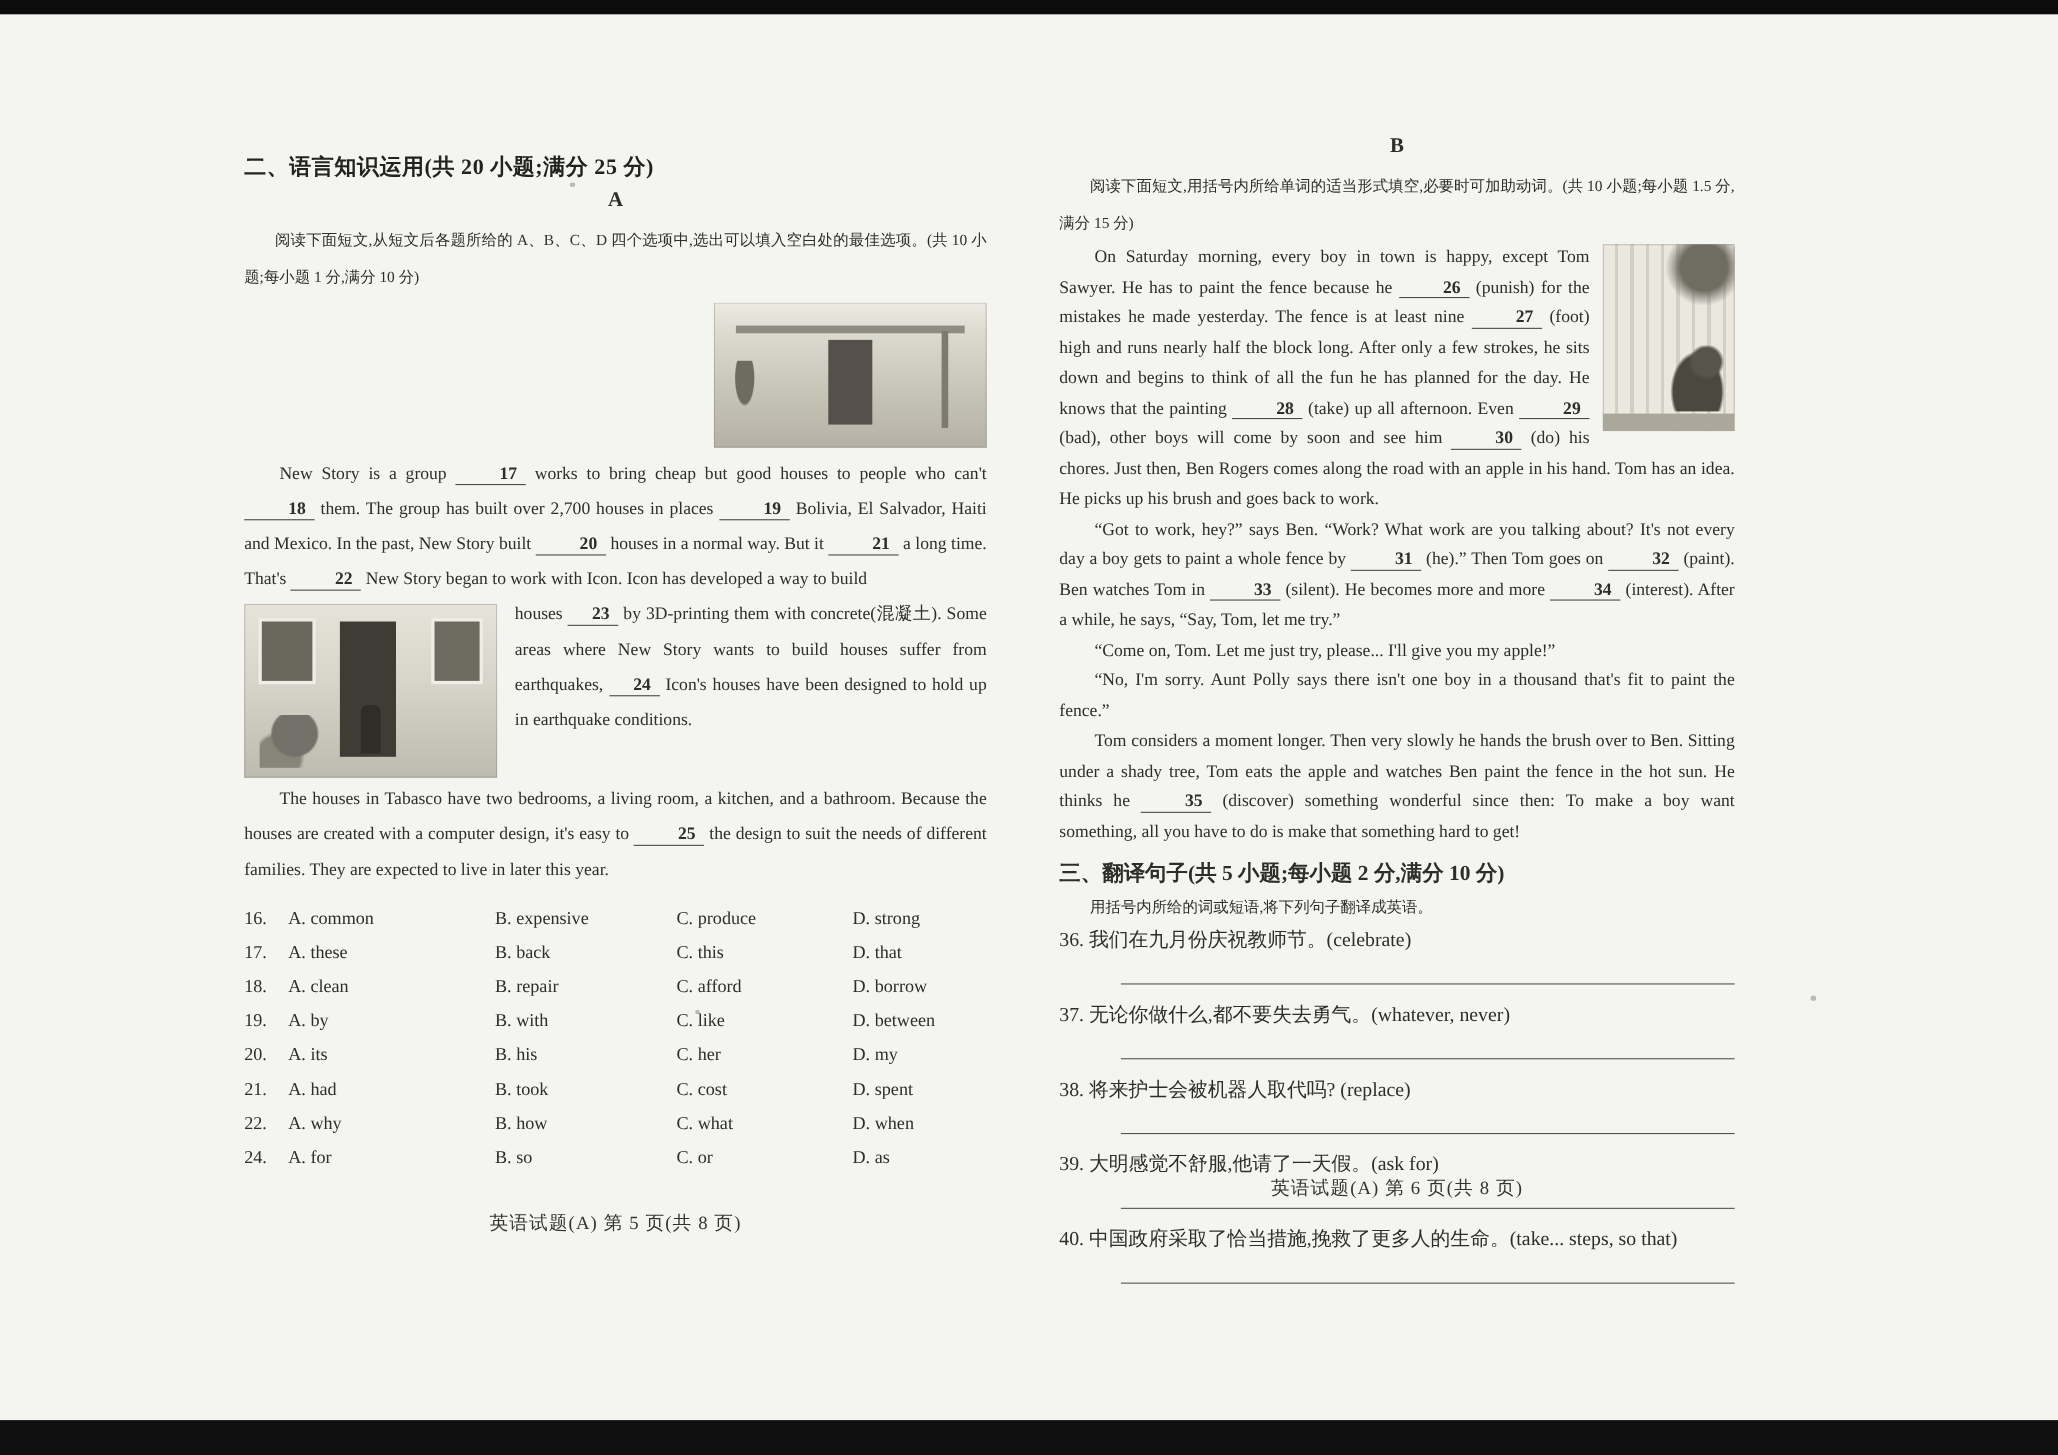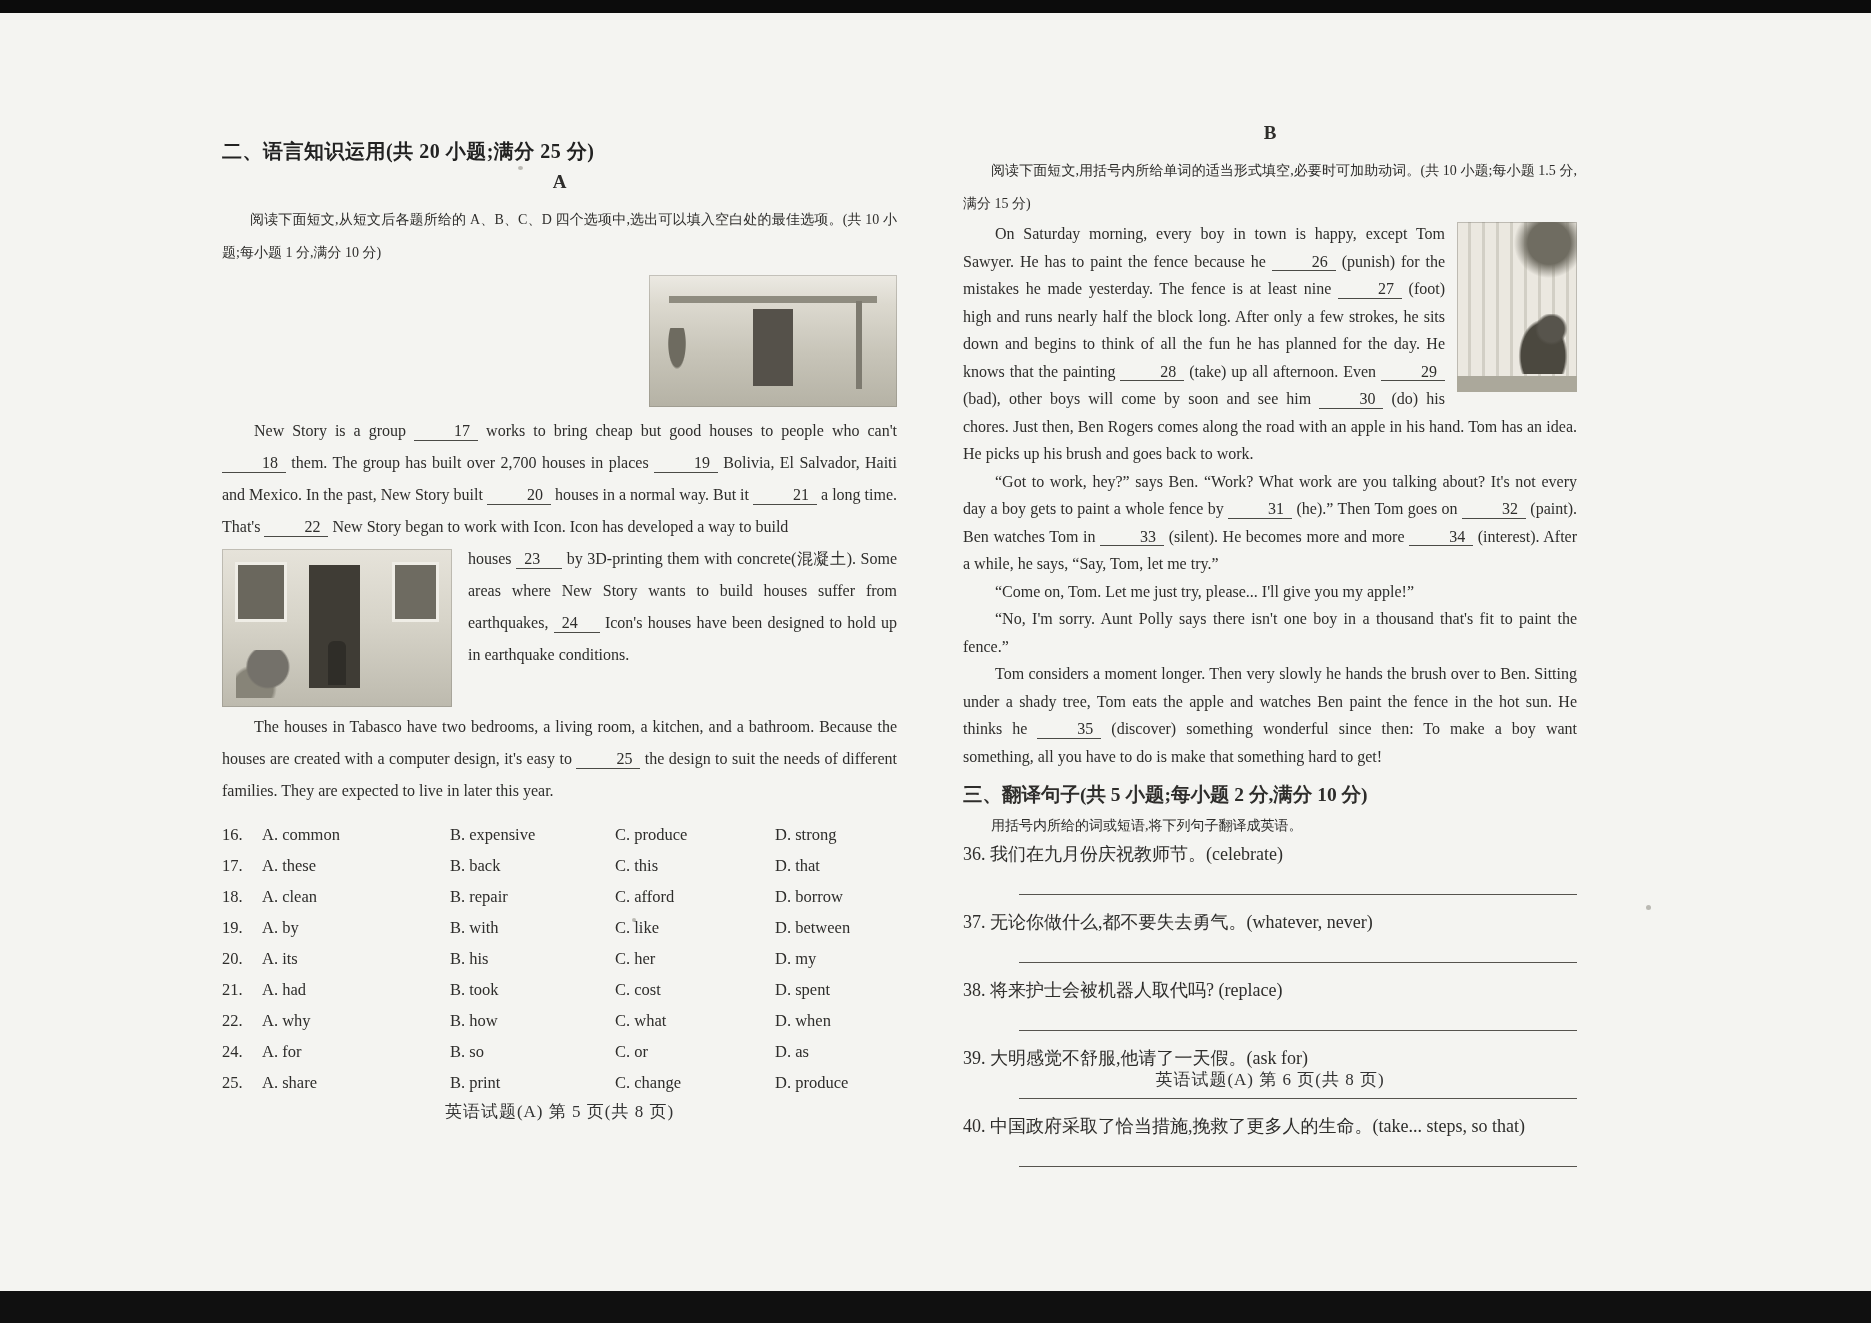--- a/index.html
+++ b/index.html
@@ -23,22 +23,22 @@
   .cn{font-size:14px;line-height:33px;text-align:justify;margin:0;}
   .indent{text-indent:2em;}
 
   .eng{font-size:16px;text-align:justify;margin:0;}
   .page-left .eng{line-height:32px;}
   .page-right .eng{line-height:27.5px;}
   .clear-r{clear:right;}
   .clear-b{clear:both;}
 
   .blank{
-    display:inline-block;min-width:30px;padding:0 8px;text-align:left;
-    border-bottom:1.2px solid #4a4a46;line-height:1.05;
+    display:inline-block;min-width:30px;padding:0 8px;text-align:right;
+    border-bottom:1.2px solid #4a4a46;line-height:1.05;font-weight:bold;
   }
 
   
   .photo{box-shadow:0 0 0 1px rgba(120,118,110,.35) inset;position:relative;overflow:hidden;}
   .photo1{
     float:right;width:248px;height:132px;margin:6px 0 8px 14px;
     background:linear-gradient(180deg,#eceae3 0%,#dcd9cf 22%,#c7c4b8 60%,#b5b2a5 100%);
   }
   .ph1-roof{position:absolute;left:8%;top:16%;width:84%;height:7px;background:#8f8c80;}
   .ph1-door{position:absolute;left:42%;top:26%;width:16%;height:58%;background:#55514a;}
@@ -162,27 +162,20 @@
         <span>B. how</span>
         <span>C. what</span>
         <span>D. when</span>
       </div>
       <div class="opt-row">
         <span>24.</span>
         <span>A. for</span>
         <span>B. so</span>
         <span>C. or</span>
         <span>D. as</span>
-      </div>
-      <div class="opt-row">
-        <span>25.</span>
-        <span>A. share</span>
-        <span>B. print</span>
-        <span>C. change</span>
-        <span>D. produce</span>
       </div>
     </div>
 
   <div class="footer">英语试题(A) 第 5 页(共 8 页)</div>
 </div>
 
 <div class="page page-right">
   <div class="part-label">B</div>
   <p class="cn indent">阅读下面短文,用括号内所给单词的适当形式填空,必要时可加助动词。(共 10 小题;每小题 1.5 分,满分 15 分)</p>
 

